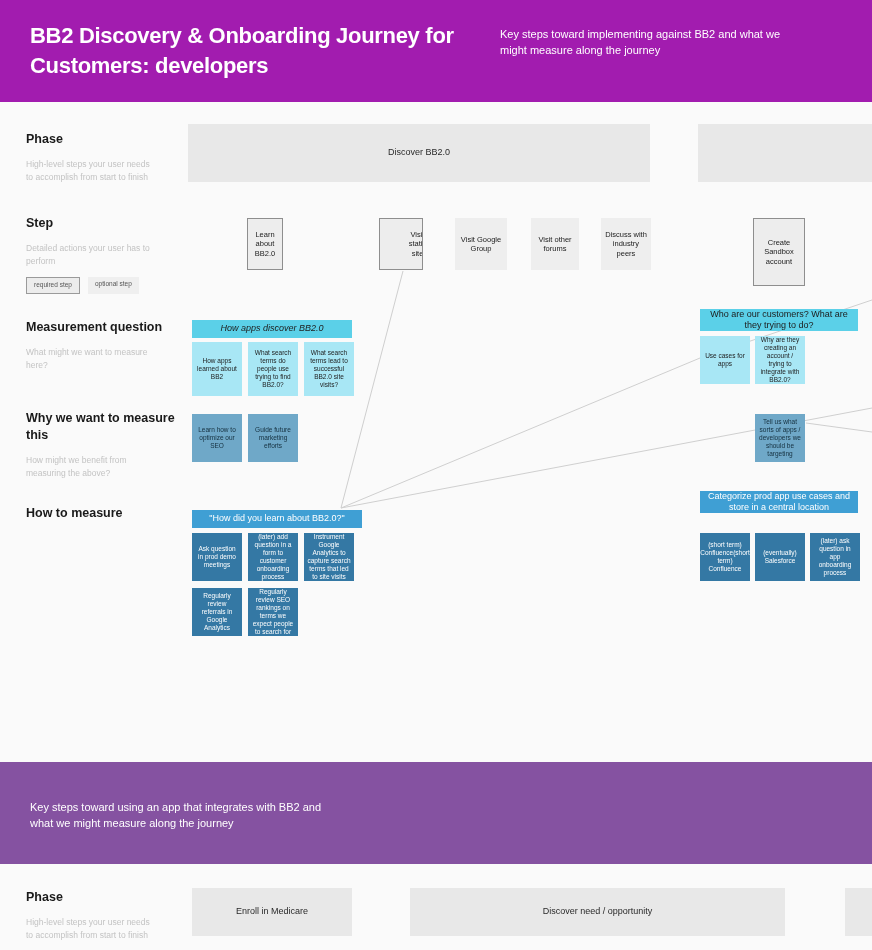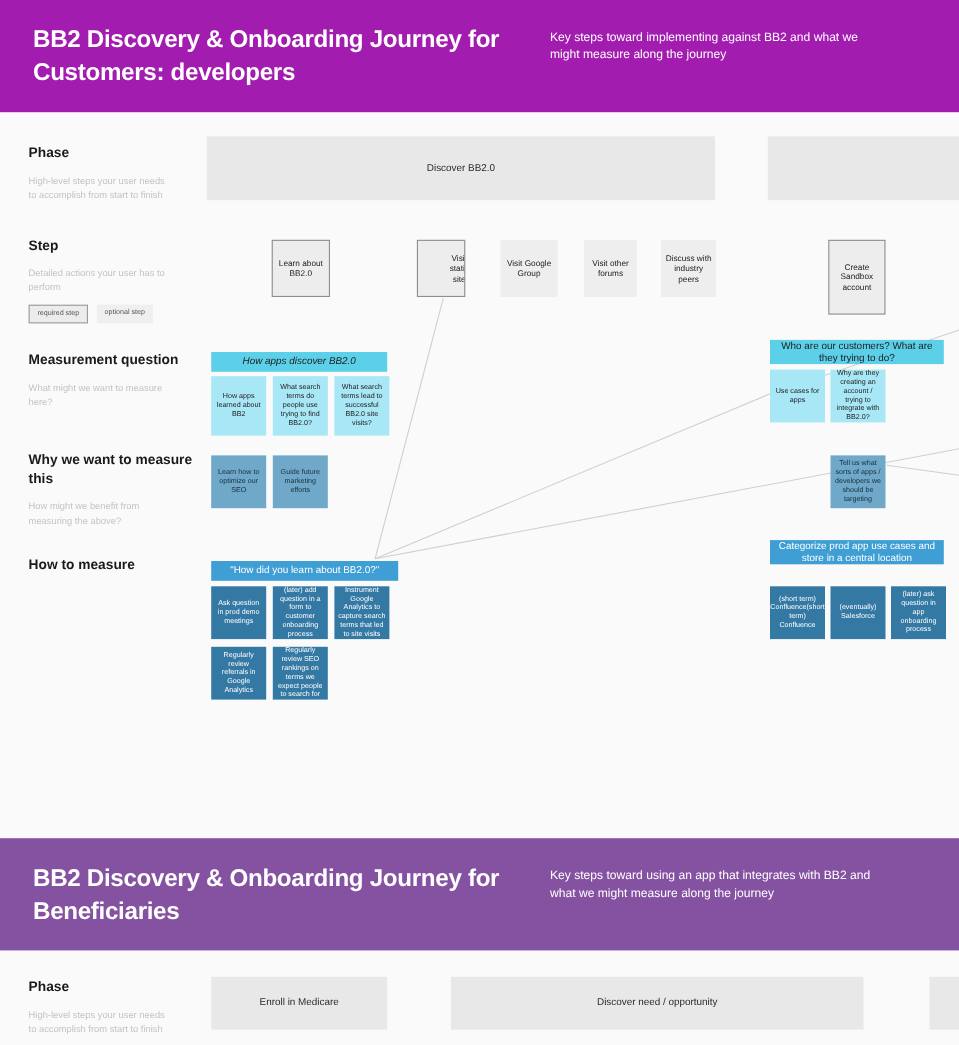--- a/index.html
+++ b/index.html
@@ -172,21 +172,21 @@
     <line x1="403" y1="271" x2="341" y2="508" stroke="#cfcfcf" stroke-width="1"></line>
     <line x1="700" y1="358" x2="341" y2="508" stroke="#cfcfcf" stroke-width="1"></line>
     <line x1="872" y1="300" x2="700" y2="358" stroke="#cfcfcf" stroke-width="1"></line>
     <line x1="872" y1="408" x2="341" y2="508" stroke="#cfcfcf" stroke-width="1"></line>
     <line x1="872" y1="432" x2="806" y2="423" stroke="#cfcfcf" stroke-width="1"></line>
   </svg>
 
 <div id="dev-board">
     <div class="card phase-box" style="left: 188px; top: 124px; width: 462px; height: 58px;">Discover BB2.0</div>
     <div class="card phase-box" style="left: 698px; top: 124px; width: 174px; height: 58px;"></div>
-    <div class="card step-card required" style="left: 247px; top: 218px; width: 53px; height: 52px;">Learn about BB2.0</div>
+    <div class="card step-card required" style="left: 247px; top: 218px; width: 36px; height: 52px;">Learn about BB2.0</div>
     <div class="card step-card required" style="left: 379px; top: 218px; width: 44px; height: 52px; padding-left: 36px;">Visit static site</div>
     <div class="card step-card" style="left: 455px; top: 218px; width: 52px; height: 52px;">Visit Google Group</div>
     <div class="card step-card" style="left: 531px; top: 218px; width: 48px; height: 52px;">Visit other forums</div>
     <div class="card step-card" style="left: 601px; top: 218px; width: 50px; height: 52px;">Discuss with industry peers</div>
     <div class="card step-card required" style="left: 753px; top: 218px; width: 52px; height: 68px;">Create Sandbox account</div>
     <div class="card mq-header" style="left: 192px; top: 320px; width: 160px; height: 18px; font-style: italic;">How apps discover BB2.0</div>
     <div class="card mq-card" style="left: 192px; top: 342px; width: 50px; height: 54px;">How apps learned about BB2</div>
     <div class="card mq-card" style="left: 248px; top: 342px; width: 50px; height: 54px;">What search terms do people use trying to find BB2.0?</div>
     <div class="card mq-card" style="left: 304px; top: 342px; width: 50px; height: 54px;">What search terms lead to successful BB2.0 site visits?</div>
     <div class="card mq-header" style="left: 700px; top: 309px; width: 158px; height: 22px;">Who are our customers? What are they trying to do?</div>
@@ -202,21 +202,20 @@
     <div class="card htm-card" style="left: 192px; top: 588px; width: 50px; height: 48px;">Regularly review referrals in Google Analytics</div>
     <div class="card htm-card" style="left: 248px; top: 588px; width: 50px; height: 48px;">Regularly review SEO rankings on terms we expect people to search for</div>
     <div class="card htm-header" style="left: 700px; top: 491px; width: 158px; height: 22px;">Categorize prod app use cases and store in a central location</div>
     <div class="card htm-card" style="left: 700px; top: 533px; width: 50px; height: 48px;">(short term) Confluence(short term) Confluence</div>
     <div class="card htm-card" style="left: 755px; top: 533px; width: 50px; height: 48px;">(eventually) Salesforce</div>
     <div class="card htm-card" style="left: 810px; top: 533px; width: 50px; height: 48px;">(later) ask question in app onboarding process</div>
   </div>
 
 <div class="banner" id="banner-beneficiaries">
   <div class="banner-inner">
-    <div class="banner-title">BB2 Discovery &amp; Onboarding Journey for Beneficiaries</div>
     <div class="banner-sub">Key steps toward using an app that integrates with BB2 and what we might measure along the journey</div>
   </div>
 </div>
 
 <div class="row-label" style="top:889px;">
   <div class="rl-title">Phase</div>
   <div class="rl-desc">High-level steps your user needs to accomplish from start to finish</div>
 </div>
 
 <div id="ben-board">

